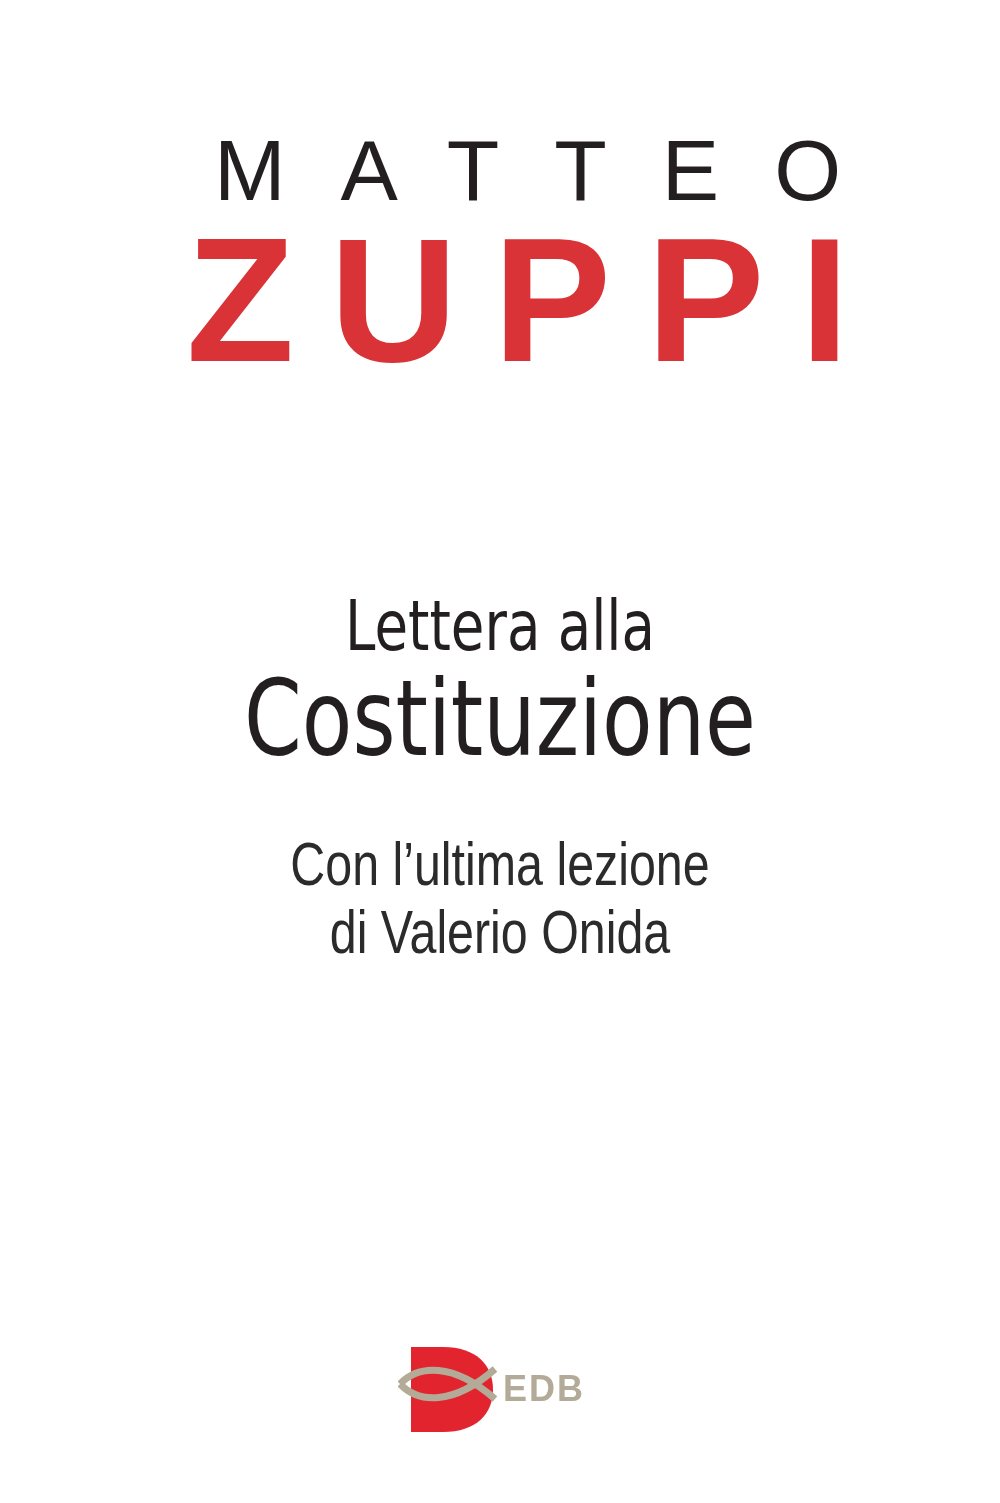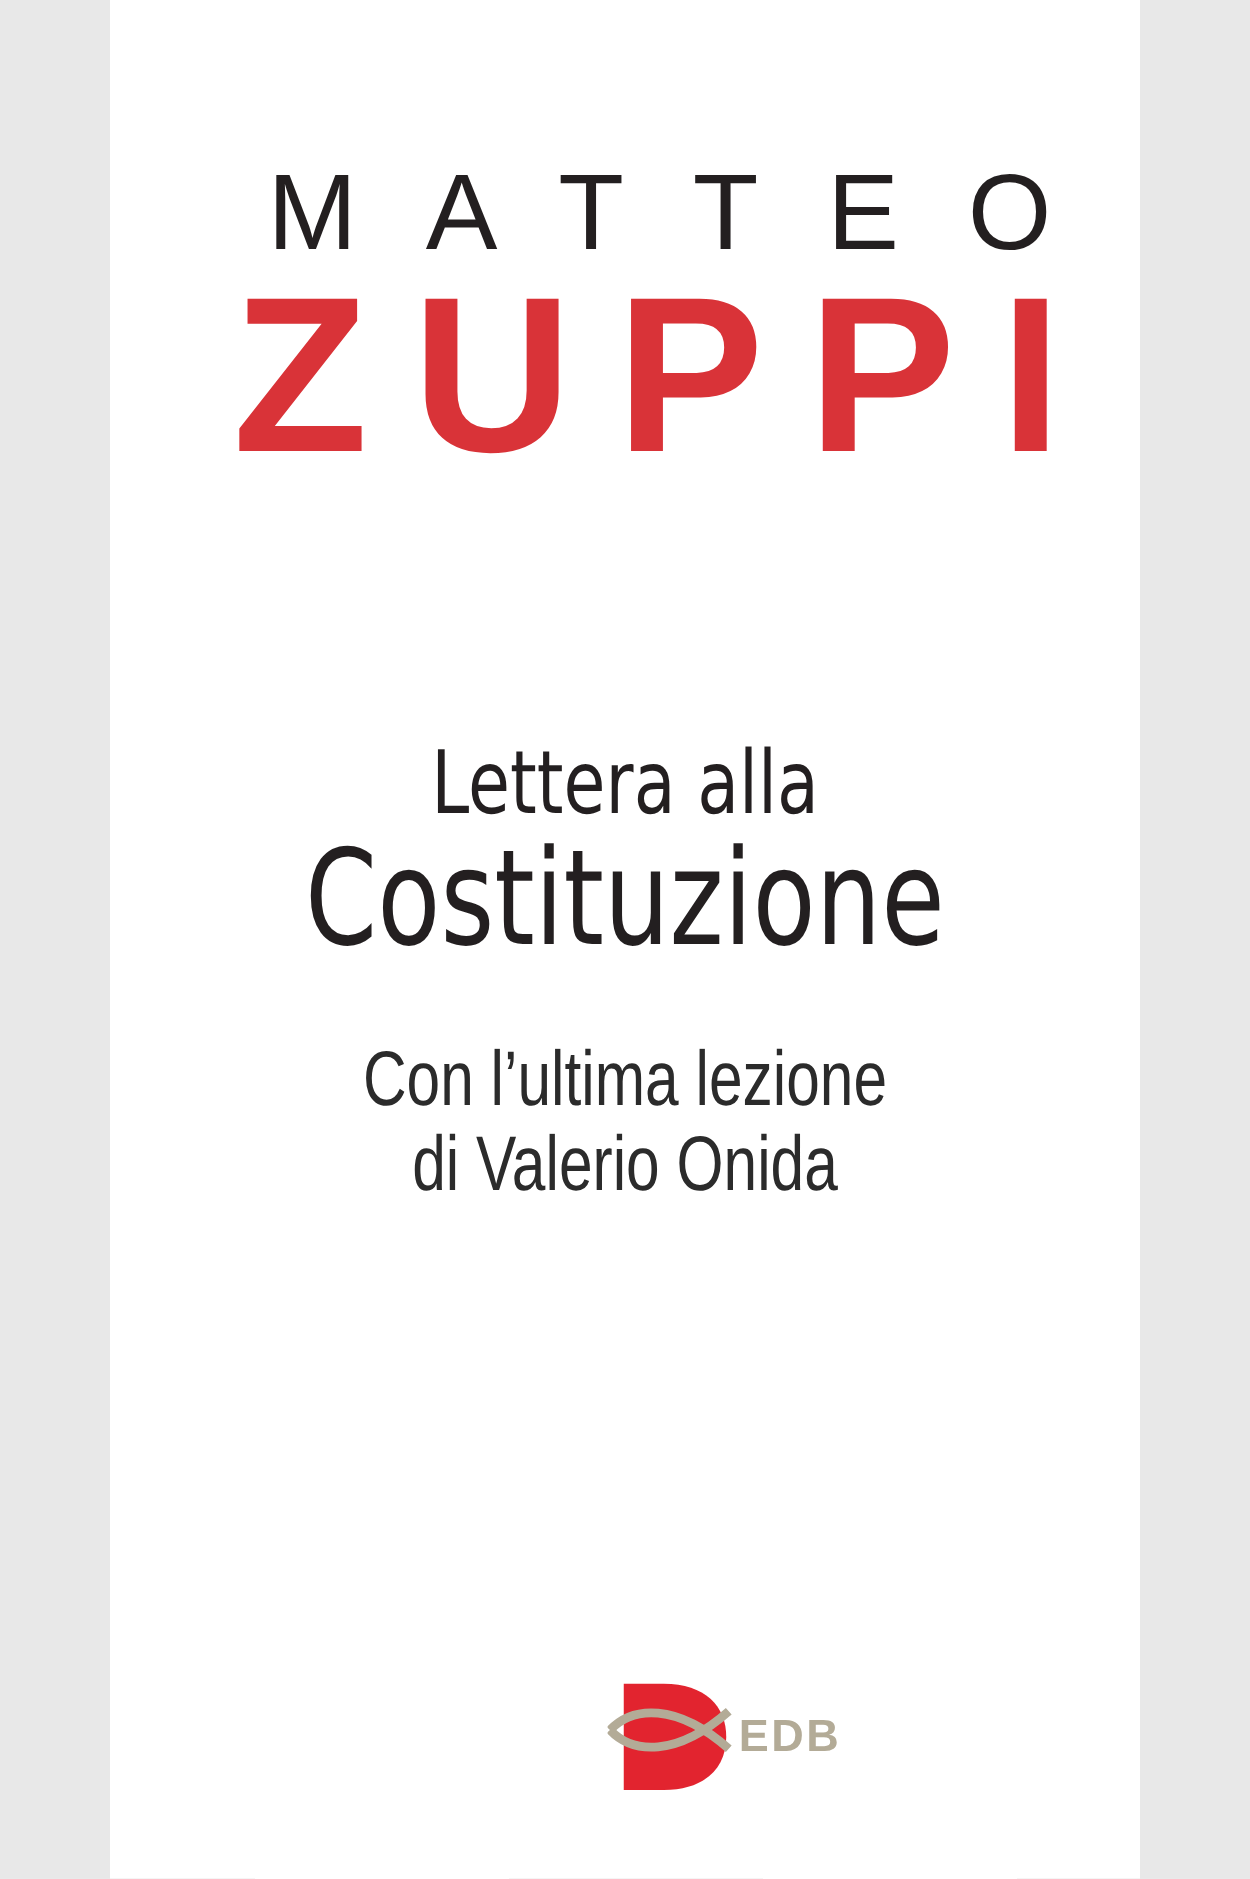--- a/index.html
+++ b/index.html
@@ -2,21 +2,21 @@
 <html><head>
 <meta charset="utf-8">
 <style>
   html, body {
     margin: 0;
     padding: 0;
     background: #e8e8e8;
   }
   .cover {
     position: relative;
-    width: 824px;
+    width: 1000px;
     height: 1503px;
     margin: 0 auto;
     background: #ffffff;
     overflow: hidden;
     font-family: "Liberation Sans", sans-serif;
   }
   .line {
     position: absolute;
     left: 0;
     width: 100%;

